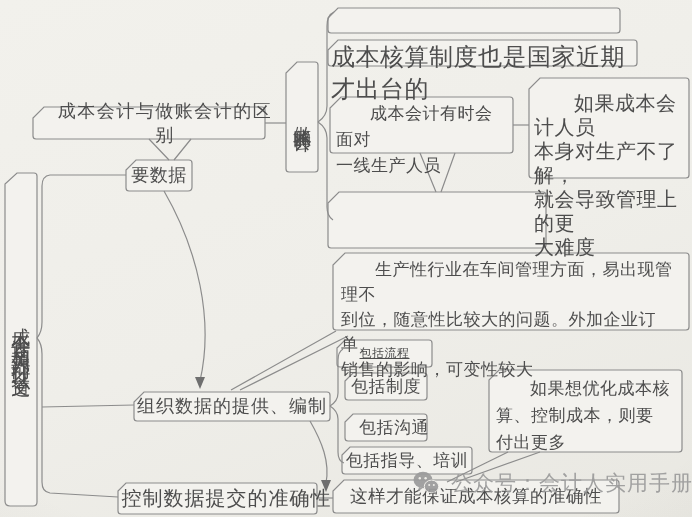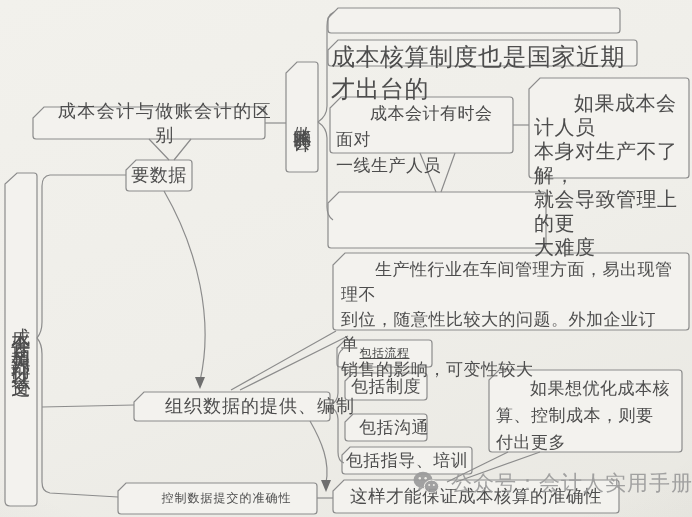--- a/index.html
+++ b/index.html
@@ -31,27 +31,27 @@
   .n-root{left:5px;top:173px;width:32px;height:333px;font-size:19px;letter-spacing:4px;}
   .n-diff{left:33px;top:107px;width:232px;height:32px;font-size:18px;letter-spacing:1.5px;padding-left:16px;}
   .n-data{left:126px;top:160px;width:66px;height:31px;font-size:18px;}
   .n-book{left:286px;top:62px;width:32px;height:110px;font-size:18px;letter-spacing:2px;}
   .n-guide{left:331px;top:9px;width:286px;height:24px;font-size:18px;}
   .n-system{left:331px;top:41px;width:303px;height:19px;font-size:24px;}
   .n-frontline{left:336px;top:100px;width:172px;height:52px;font-size:17px;line-height:26px;}
   .n-difficulty{left:534px;top:81px;width:150px;height:96px;font-size:20px;line-height:24px;margin-top:10px;}
   .n-dept{left:334px;top:195px;width:206px;height:52px;font-size:17px;line-height:26px;}
   .n-production{left:341px;top:257px;width:340px;height:72px;font-size:17px;line-height:25px;}
-  .n-organize{left:134px;top:392px;width:196px;height:29px;font-size:18px;letter-spacing:1px;padding-left:28px;}
+  .n-organize{left:134px;top:392px;width:196px;height:29px;font-size:18px;letter-spacing:1px;}
   .n-flow{left:337px;top:340px;width:95px;height:27px;font-size:12px;text-decoration:underline;}
   .n-rules{left:345px;top:373px;width:82px;height:27px;font-size:17px;border-radius:6px;}
   .n-comm{left:345px;top:414px;width:98px;height:27px;font-size:17px;}
   .n-training{left:342px;top:447px;width:130px;height:27px;font-size:17px;text-align:center;}
   .n-optimize{left:496px;top:375px;width:178px;height:76px;font-size:17px;line-height:27px;}
-  .n-control{left:118px;top:483px;width:217px;height:31px;font-size:12px;letter-spacing:1px;}
+  .n-control{left:118px;top:483px;width:217px;height:31px;font-size:20px;letter-spacing:1px;}
   .n-ensure{left:333px;top:480px;width:286px;height:33px;font-size:17.5px;}
   .watermark{
     position:absolute;left:413px;top:468px;height:30px;
     display:flex;align-items:center;gap:12px;
     color:#9b9b9b;font-size:21px;letter-spacing:1px;
     font-family:"Liberation Sans","DejaVu Sans",sans-serif;
     opacity:0.92;z-index:5;white-space:nowrap;
   }
   svg .box{fill:#f3f2ee;stroke:#8c8c8c;stroke-width:1.2;}
   svg .ln{fill:none;stroke:#8c8c8c;stroke-width:1.2;}

